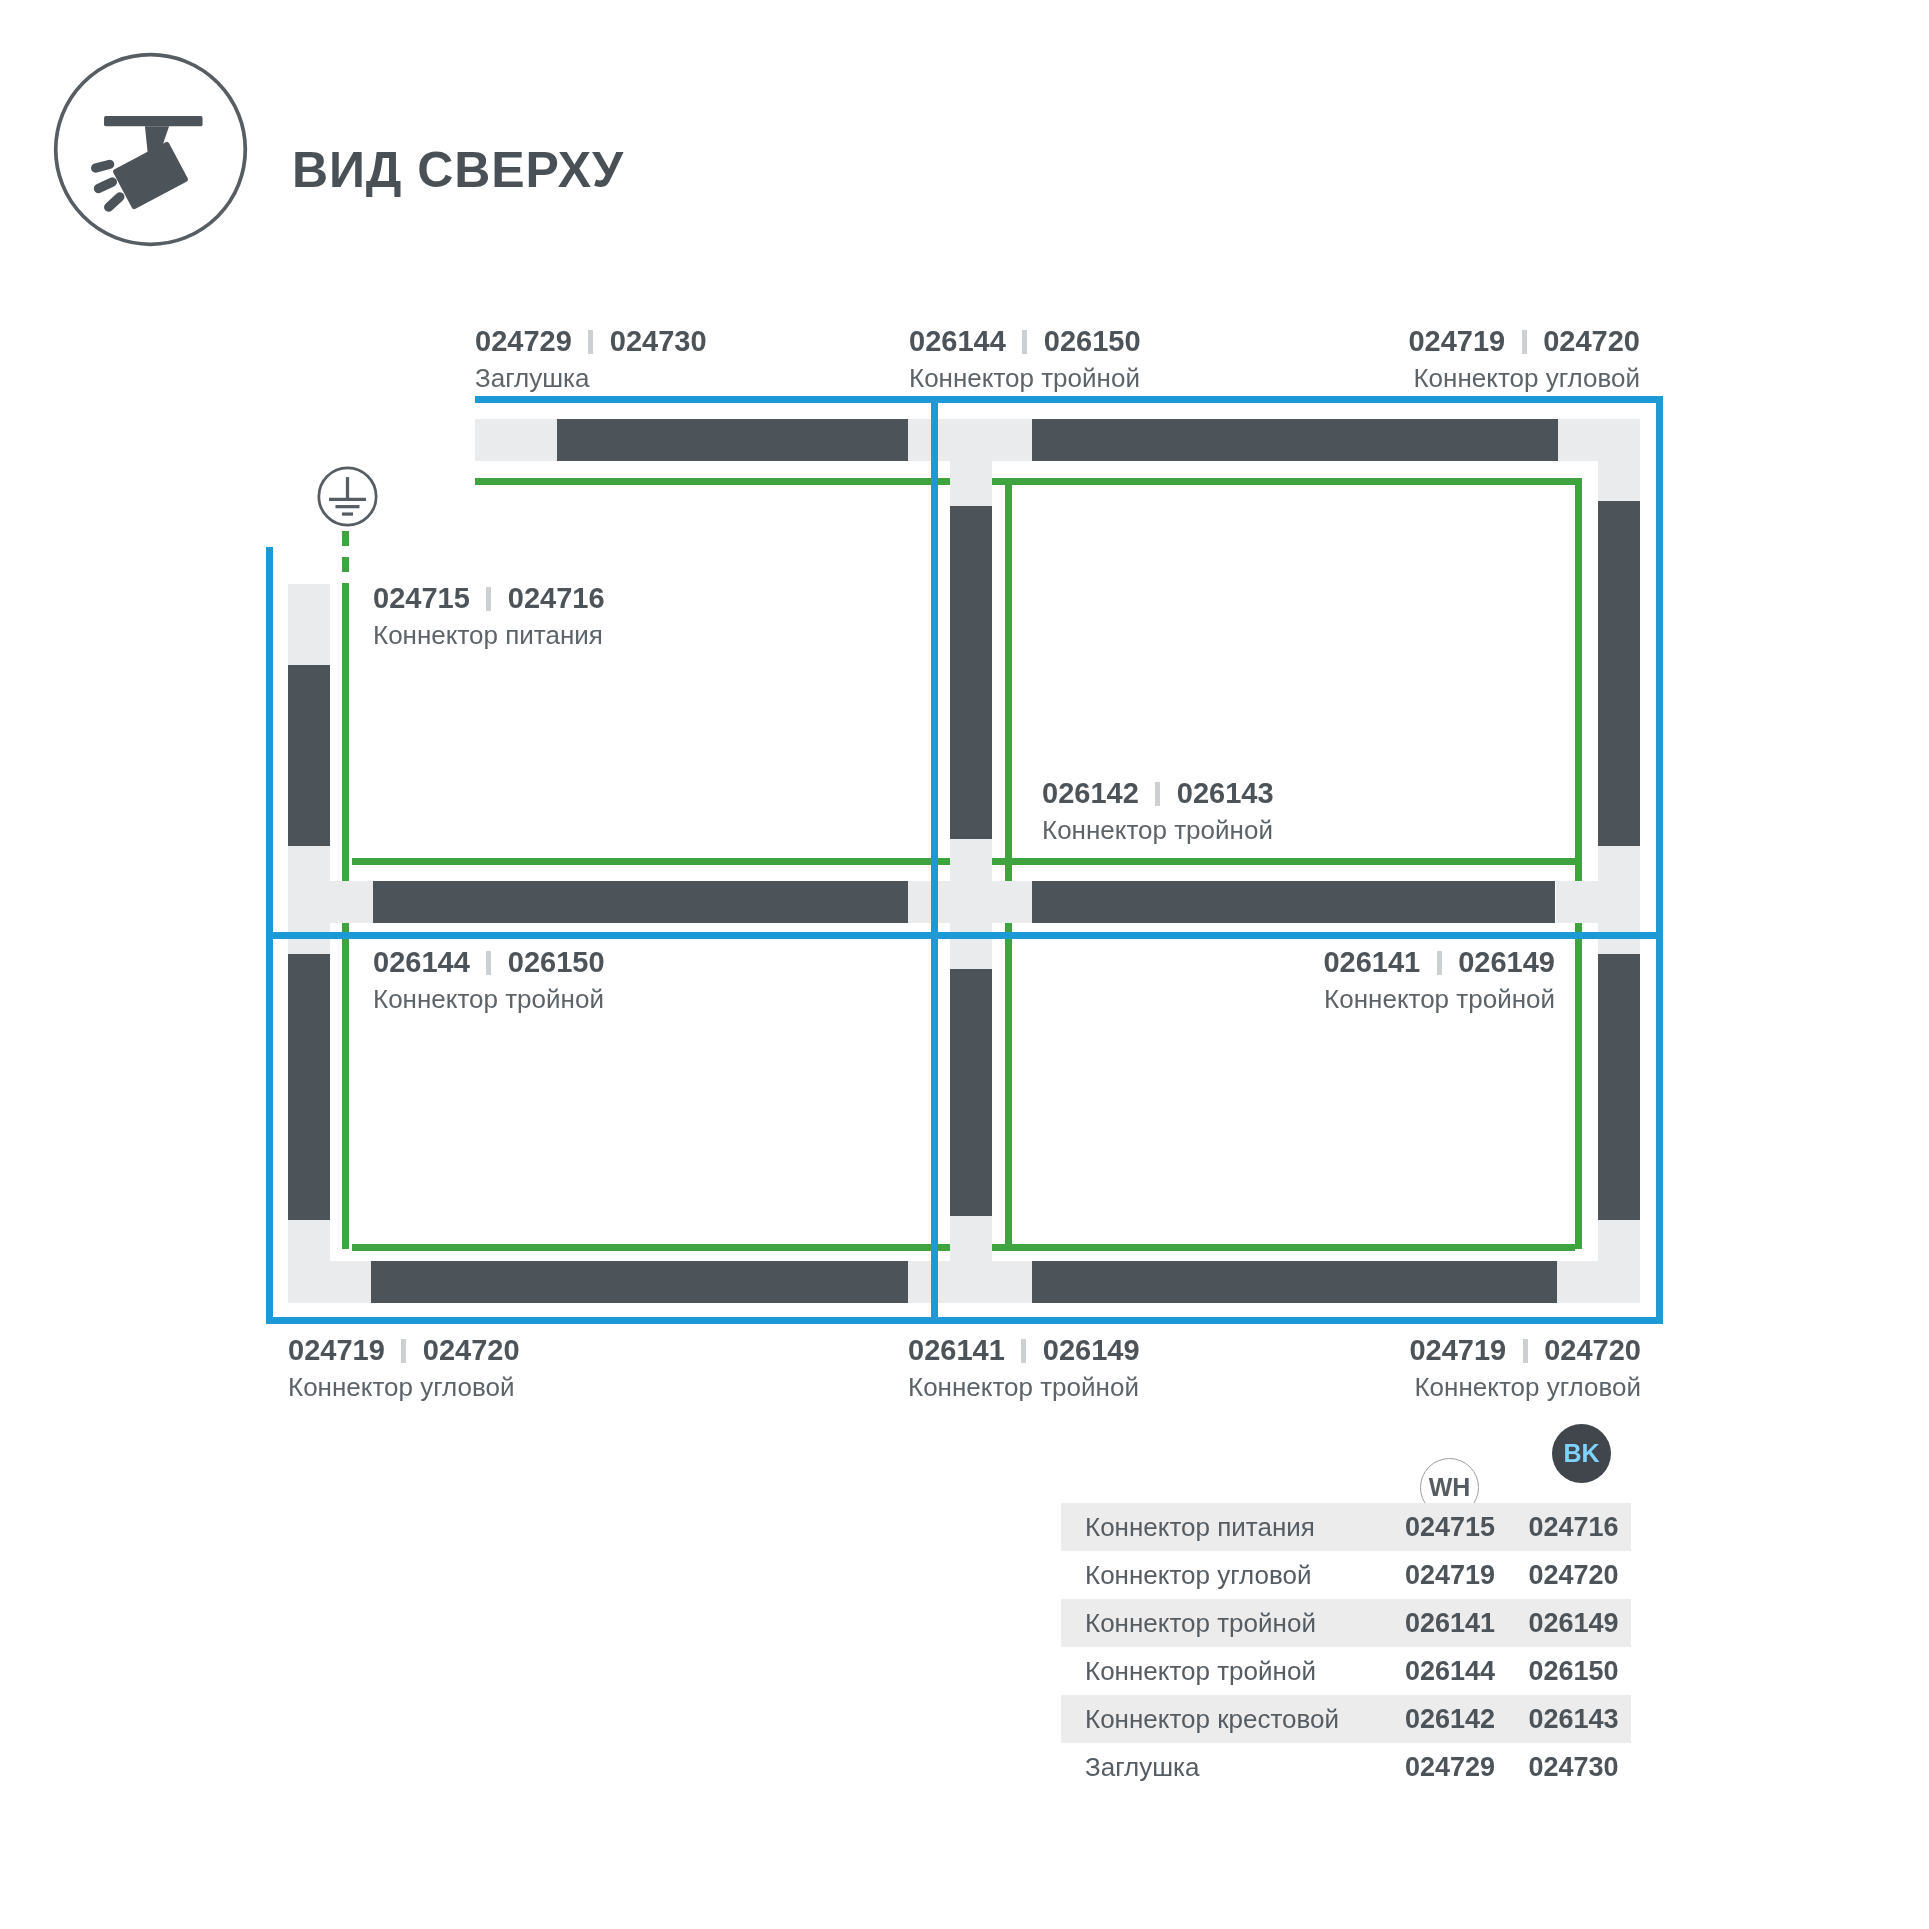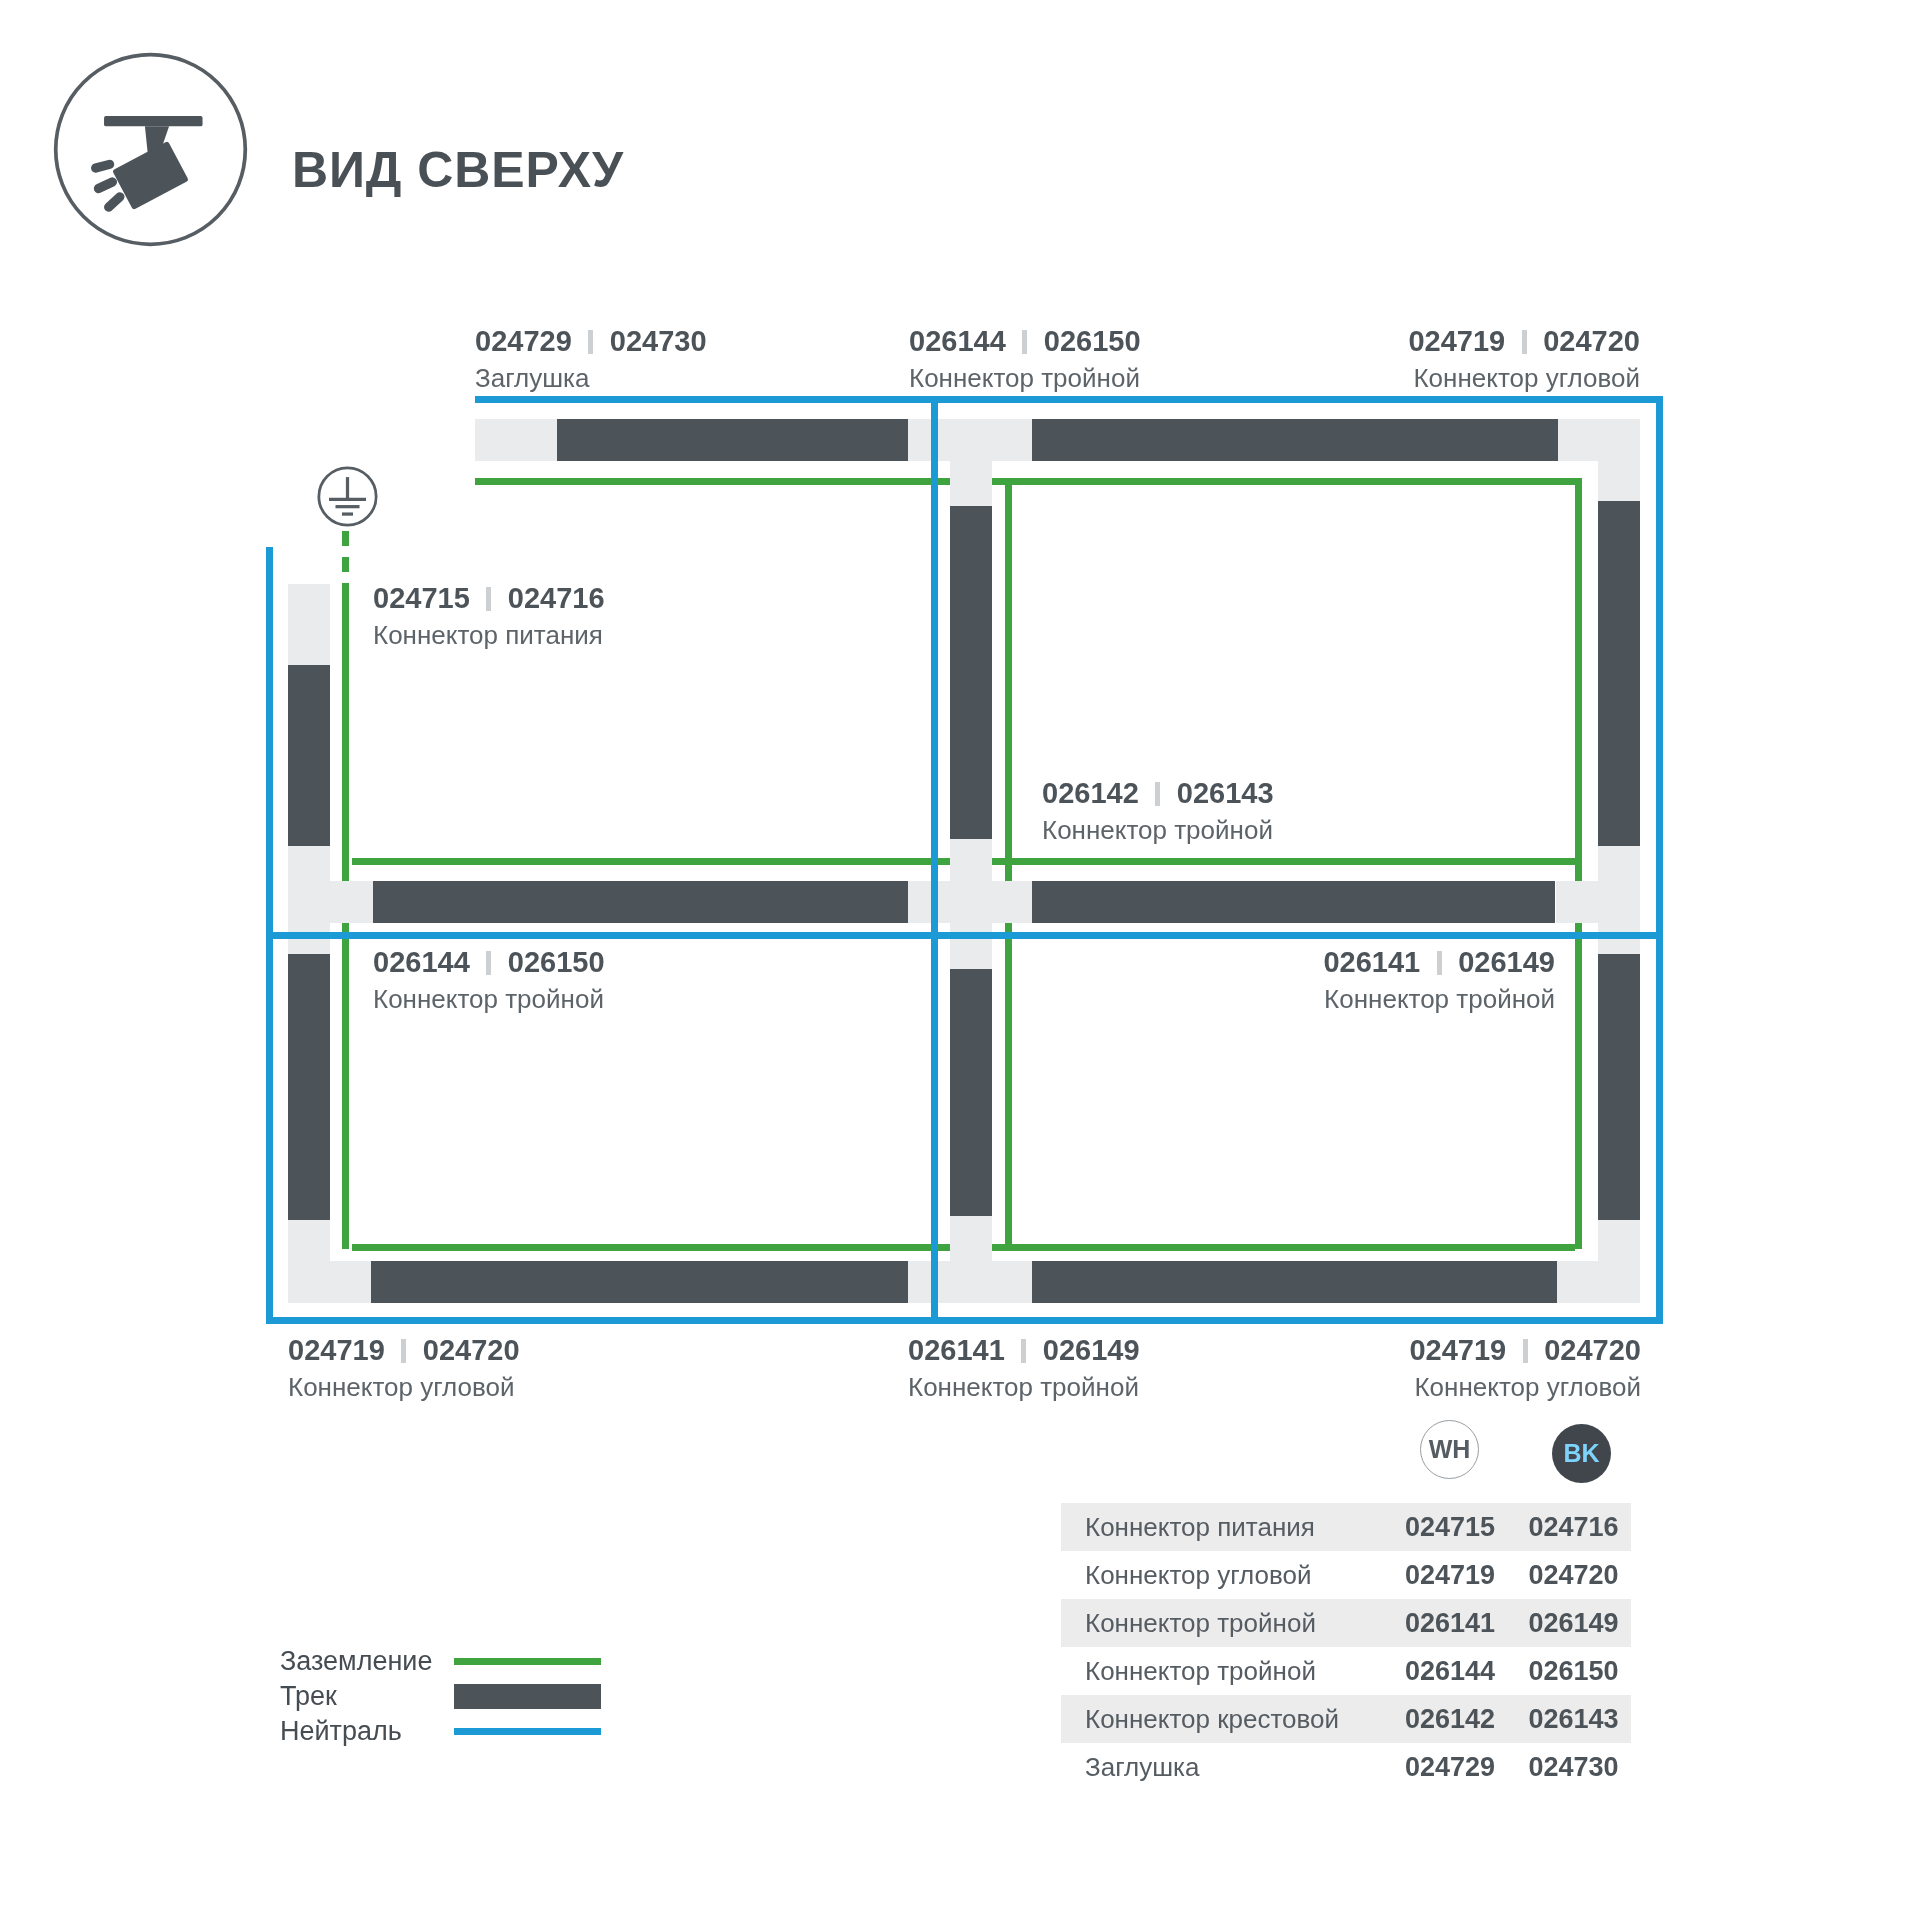--- a/index.html
+++ b/index.html
@@ -33,21 +33,21 @@
   .lrow{position:relative;display:flex;align-items:center;height:35px;width:325px;}
   .llabel{font-size:27px;color:#454c52;}
   .lswatch{position:absolute;left:174px;width:147px;}
   .sw-ground{height:6.5px;background:#3fa440;}
   .sw-track{height:25px;background:#4c545a;}
   .sw-neutral{height:6.5px;background:#1c9ad6;}
 
   
   .badge{position:absolute;width:59px;height:59px;border-radius:50%;display:flex;align-items:center;
     justify-content:center;font-size:25px;font-weight:bold;box-sizing:border-box;z-index:5;}
-  .badge.wh{left:1420px;top:1420px;background:#fff;border:1.9px solid #979da1;color:#555c62;}
+  .badge.wh{left:1420px;top:1458px;background:#fff;border:1.9px solid #979da1;color:#555c62;}
   .badge.bk{left:1552px;top:1424px;background:#40464b;color:#7dd3fc;}
 
   
   .tbl{position:absolute;left:1061px;top:1503px;width:570px;z-index:5;}
   .trow{display:flex;align-items:center;height:48px;}
   .trow.alt{background:#ececed;}
   .tname{width:323px;padding-left:24px;box-sizing:border-box;font-size:26px;color:#555c62;}
   .twh,.tbk{text-align:center;font-weight:bold;font-size:27px;color:#4c545a;}
   .twh{width:132px;}
   .tbk{width:115px;}
@@ -207,34 +207,20 @@
   </div>
   <div class="lbl r" style="right:288px;top:1336px;">
     <div class="nums">
         <span>024719</span>
         <span class="sep"></span>
         <span>024720</span>
       </div>
     <div class="desc">Коннектор угловой</div>
   </div>
 
-  <div class="legend">
-    <div class="lrow">
-      <span class="llabel">Заземление</span>
-      <span class="lswatch sw-ground"></span>
-    </div>
-    <div class="lrow">
-      <span class="llabel">Трек</span>
-      <span class="lswatch sw-track"></span>
-    </div>
-    <div class="lrow">
-      <span class="llabel">Нейтраль</span>
-      <span class="lswatch sw-neutral"></span>
-    </div>
-  </div>
 
   <div class="badge wh">WH</div>
   <div class="badge bk">BK</div>
 
   <div class="tbl">
     <div class="trow alt">
       <div class="tname">Коннектор питания</div>
       <div class="twh">024715</div>
       <div class="tbk">024716</div>
     </div>

